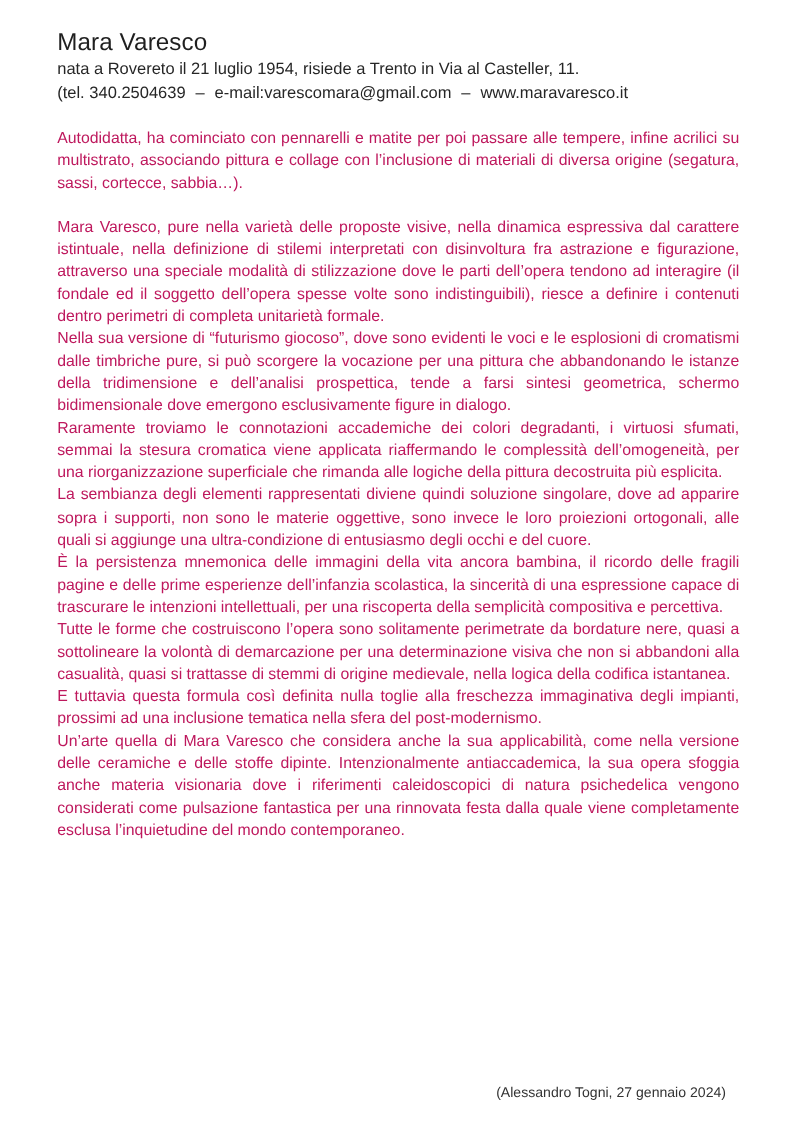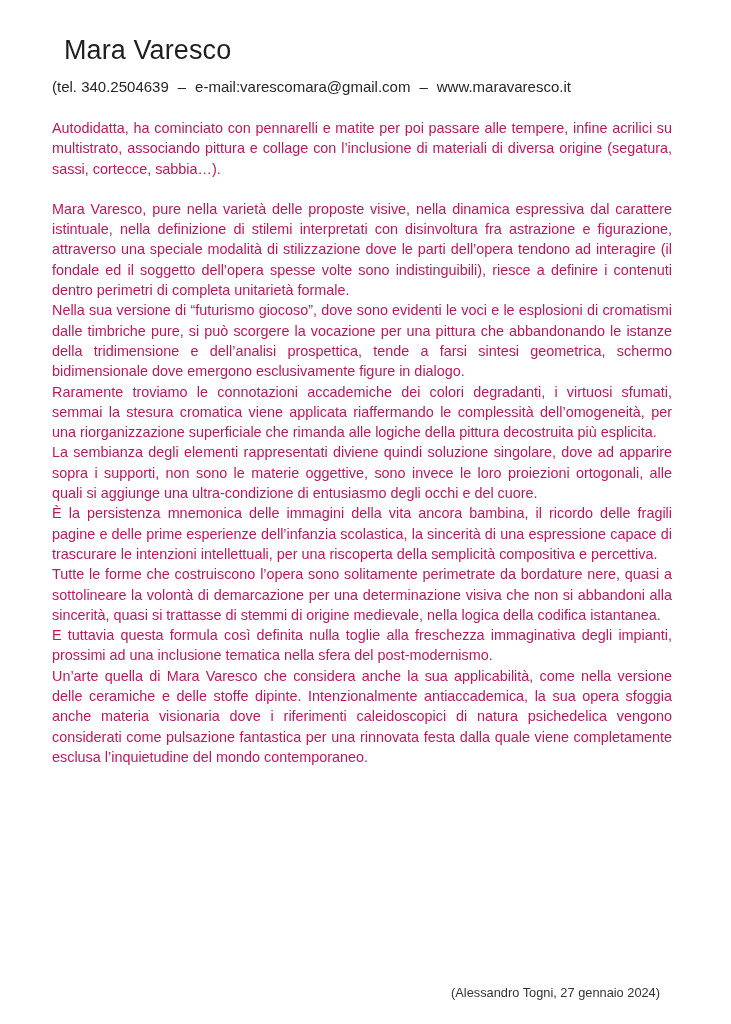--- a/index.html
+++ b/index.html
@@ -15,24 +15,24 @@
       font-family: "Liberation Sans", "DejaVu Sans", sans-serif;
       color: #2e2e2e;
     }
     .page {
       position: absolute;
       left: 52px;
       top: 24px;
       width: 620px;
     }
     .title {
-      font-size: 27px;
+      font-size: 22px;
       line-height: 28px;
       color: #1f1f1f;
-      margin: 12px;
+      margin: 0;
       font-weight: normal;
       letter-spacing: 0.1px;
     }
     .subline {
       font-size: 15px;
       line-height: 22px;
       margin: 0;
       color: #262626;
       white-space: nowrap;
     }
@@ -62,35 +62,36 @@
       line-height: 18px;
       color: #333333;
       white-space: nowrap;
     }
   </style>
 </head>
 <body>
 
 <div class="page">
   <h1 class="title">Mara Varesco</h1>
+  <p class="subline">nata a Rovereto il 21 luglio 1954, risiede a Trento in Via al Casteller, 11.</p>
   <p class="subline contact">
     <span>(tel. 340.2504639</span><span class="sep">–</span><span>e-mail:varescomara@gmail.com</span><span class="sep">–</span><span>www.maravaresco.it</span>
   </p>
 
   <div class="body-block">
     <p>Autodidatta, ha cominciato con pennarelli e matite per poi passare alle tempere, infine acrilici su multistrato, associando pittura e collage con l’inclusione di materiali di diversa origine (segatura, sassi, cortecce, sabbia…).</p>
   </div>
 
   <div class="gap"></div>
 
   <div class="body-block critique" style="margin-top:0">
     <p>Mara Varesco, pure nella varietà delle proposte visive, nella dinamica espressiva dal carattere istintuale, nella definizione di stilemi interpretati con disinvoltura fra astrazione e figurazione, attraverso una speciale modalità di stilizzazione dove le parti dell’opera tendono ad interagire (il fondale ed il soggetto dell’opera spesse volte sono indistinguibili), riesce a definire i contenuti dentro perimetri di completa unitarietà formale.</p>
     <p>Nella sua versione di “futurismo giocoso”, dove sono evidenti le voci e le esplosioni di cromatismi dalle timbriche pure, si può scorgere la vocazione per una pittura che abbandonando le istanze della tridimensione e dell’analisi prospettica, tende a farsi sintesi geometrica, schermo bidimensionale dove emergono esclusivamente figure in dialogo.</p>
     <p>Raramente troviamo le connotazioni accademiche dei colori degradanti, i virtuosi sfumati, semmai la stesura cromatica viene applicata riaffermando le complessità dell’omogeneità, per una riorganizzazione superficiale che rimanda alle logiche della pittura decostruita più esplicita.</p>
     <p>La sembianza degli elementi rappresentati diviene quindi soluzione singolare, dove ad apparire sopra i supporti, non sono le materie oggettive, sono invece le loro proiezioni ortogonali, alle quali si aggiunge una ultra-condizione di entusiasmo degli occhi e del cuore.</p>
     <p>È la persistenza mnemonica delle immagini della vita ancora bambina, il ricordo delle fragili pagine e delle prime esperienze dell’infanzia scolastica, la sincerità di una espressione capace di trascurare le intenzioni intellettuali, per una riscoperta della semplicità compositiva e percettiva.</p>
-    <p>Tutte le forme che costruiscono l’opera sono solitamente perimetrate da bordature nere, quasi a sottolineare la volontà di demarcazione per una determinazione visiva che non si abbandoni alla sincerità, quasi si trattasse di stemmi di origine medievale, nella logica della codifica istantanea.</p>
+    <p>Tutte le forme che costruiscono l’opera sono solitamente perimetrate da bordature nere, quasi a sottolineare la volontà di demarcazione per una determinazione visiva che non si abbandoni alla casualità, quasi si trattasse di stemmi di origine medievale, nella logica della codifica istantanea.</p>
     <p>E tuttavia questa formula così definita nulla toglie alla freschezza immaginativa degli impianti, prossimi ad una inclusione tematica nella sfera del post-modernismo.</p>
     <p>Un’arte quella di Mara Varesco che considera anche la sua applicabilità, come nella versione delle ceramiche e delle stoffe dipinte. Intenzionalmente antiaccademica, la sua opera sfoggia anche materia visionaria dove i riferimenti caleidoscopici di natura psichedelica vengono considerati come pulsazione fantastica per una rinnovata festa dalla quale viene completamente esclusa l’inquietudine del mondo contemporaneo.</p>
   </div>
 </div>
 
 <div class="signature">(Alessandro Togni, 27 gennaio 2024)</div>
 
 </body></html>

